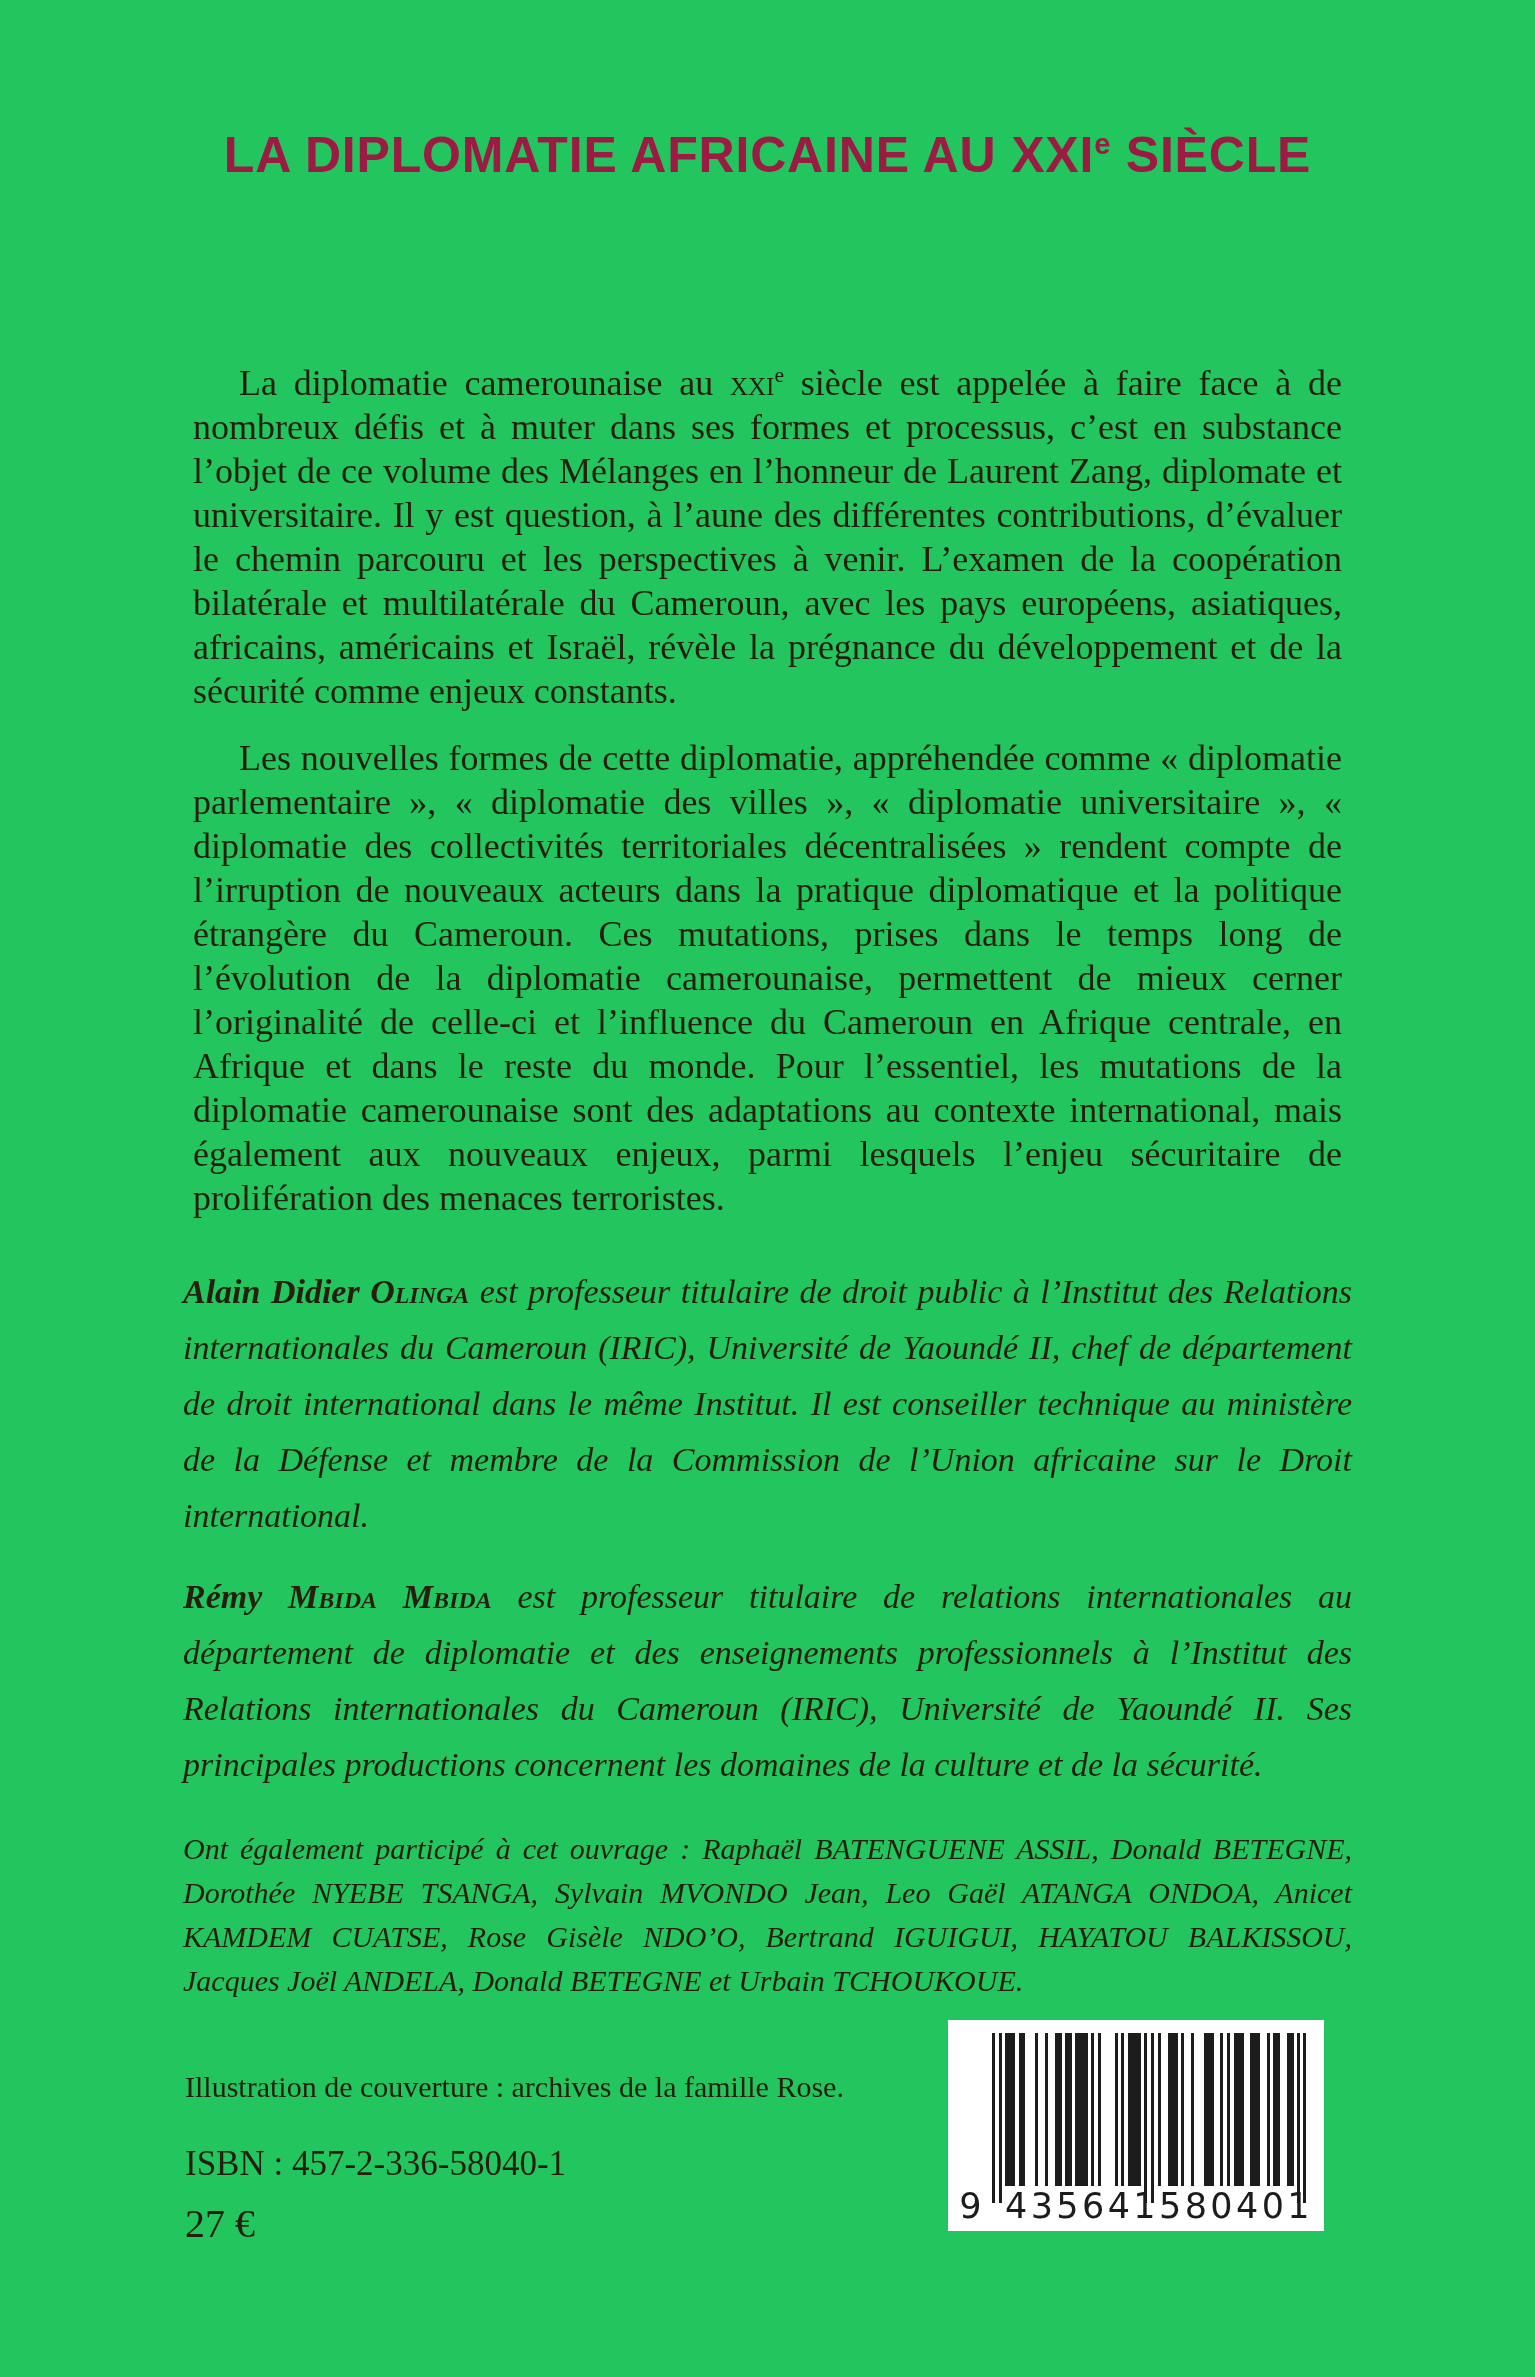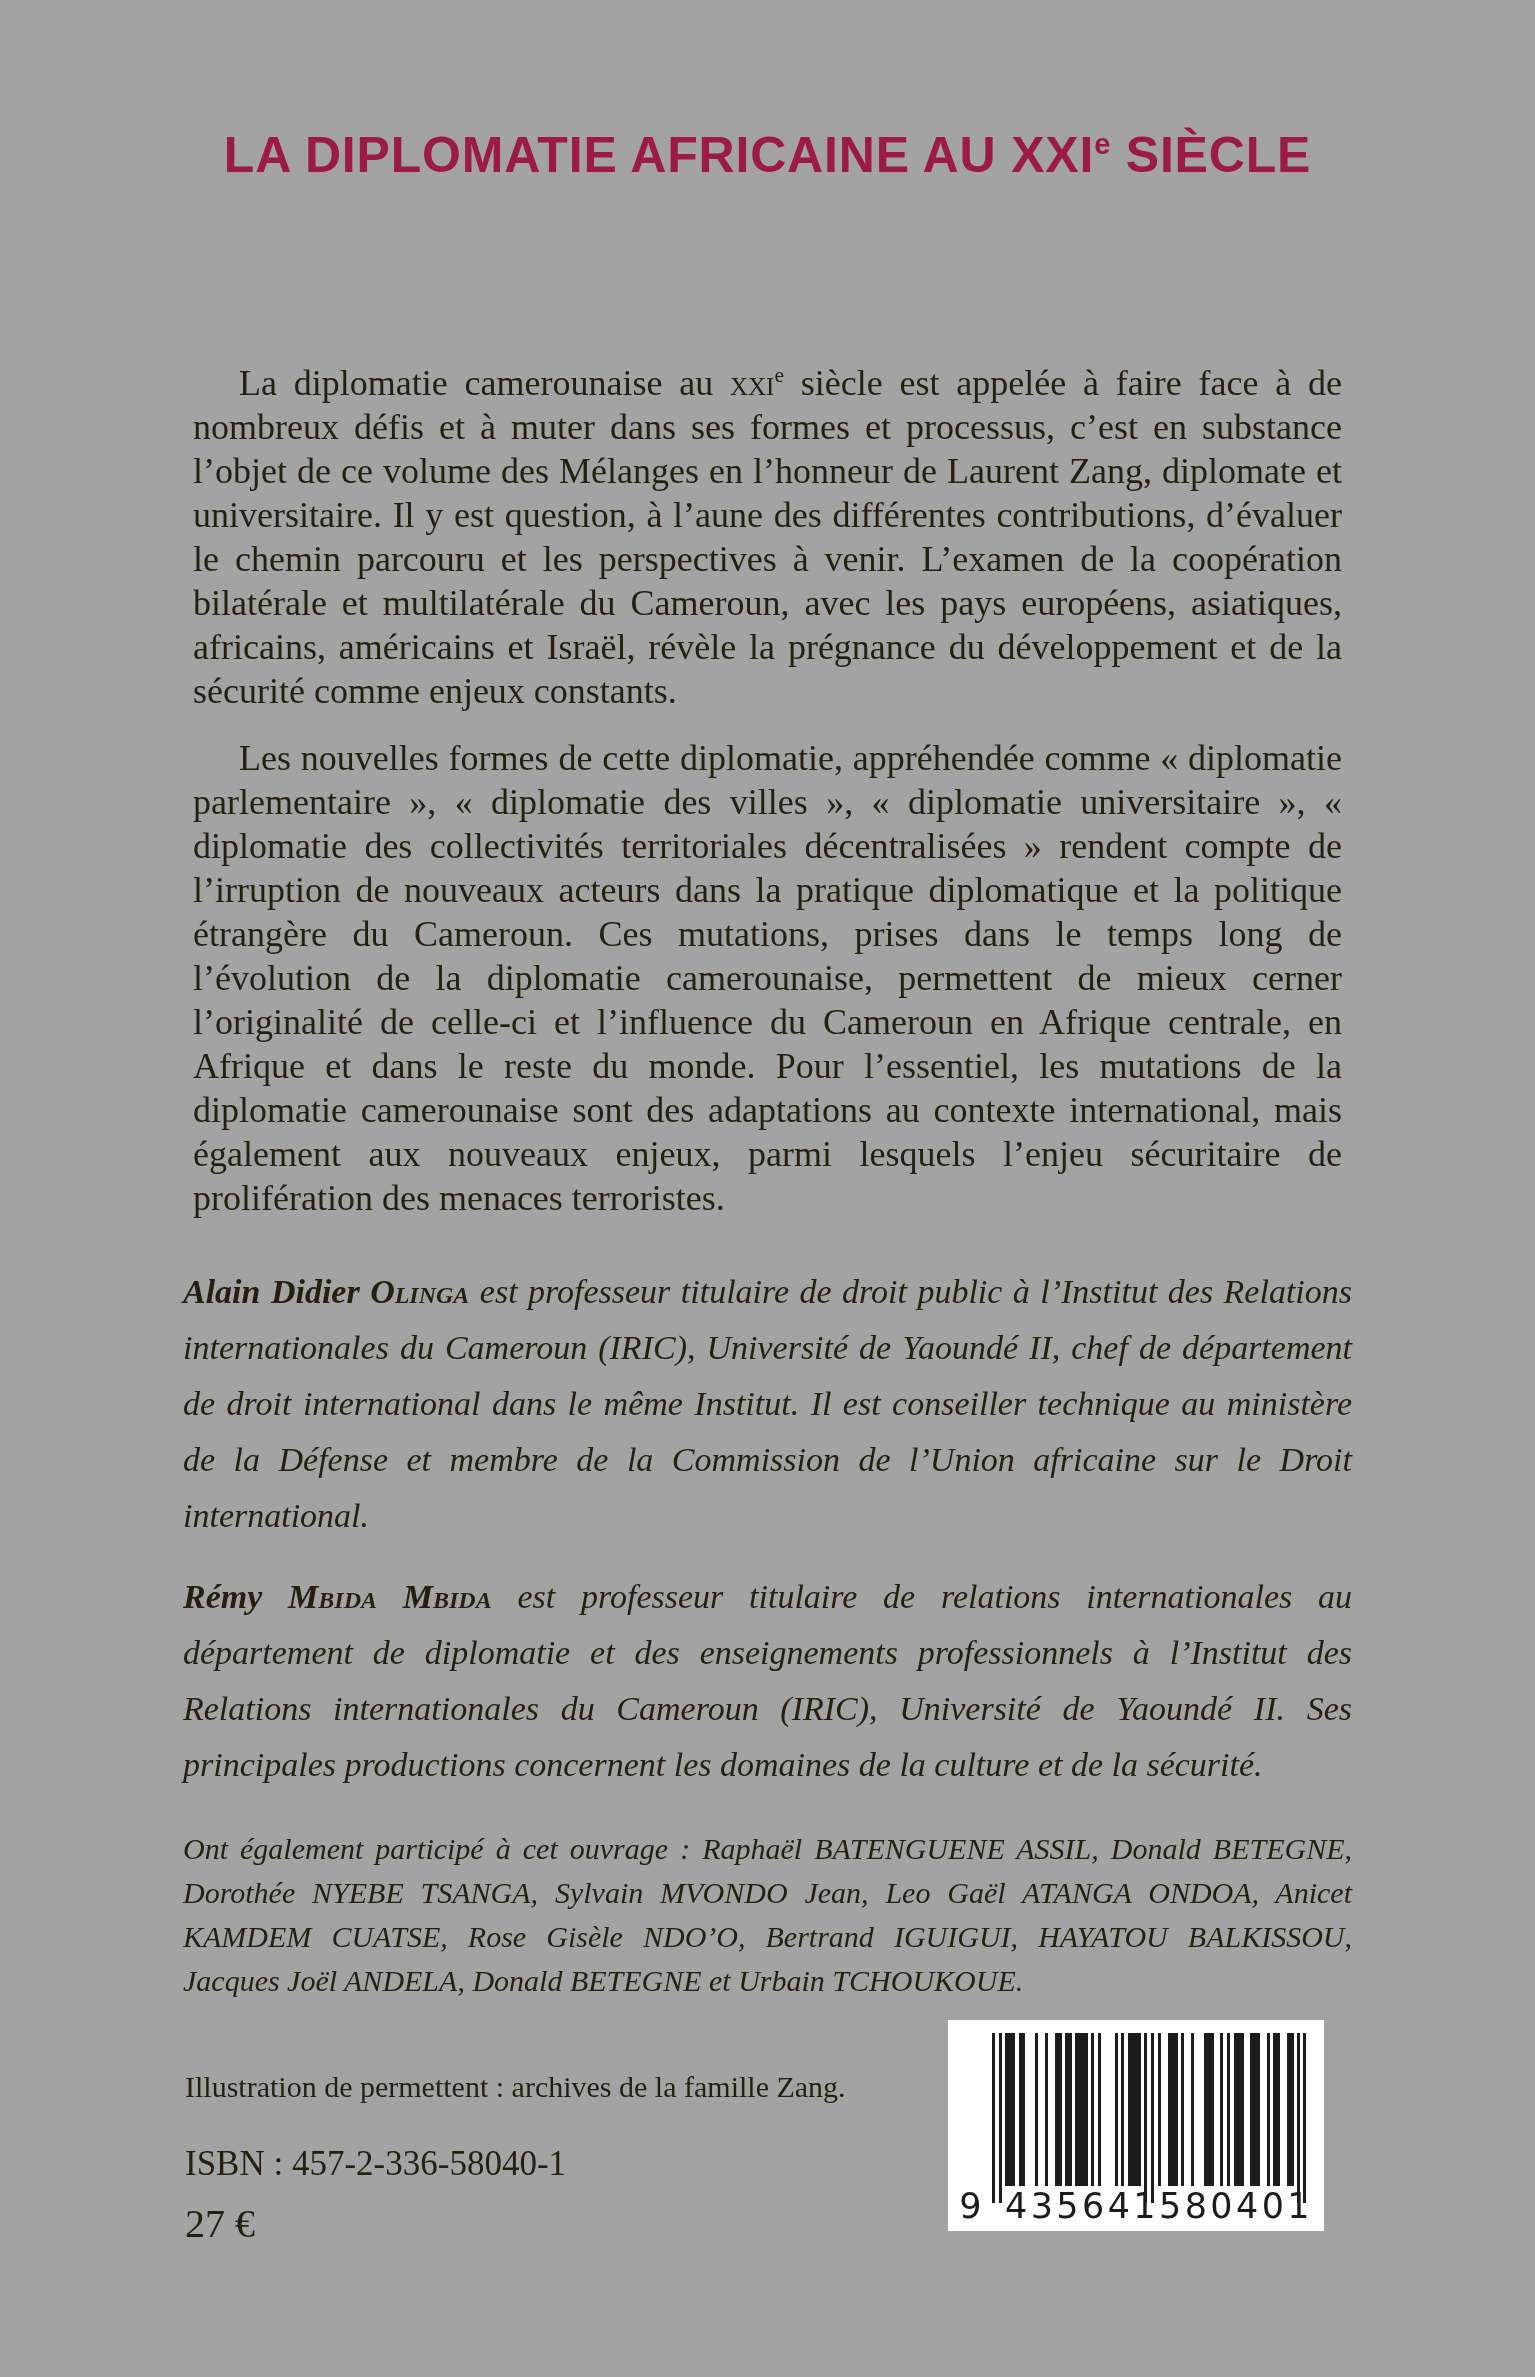--- a/index.html
+++ b/index.html
@@ -99,39 +99,39 @@
     text-align:center;
     bottom:5px;
   }
   .bc-first{left:5px;width:35px;}
   .bc-g1{left:57px;width:136px;letter-spacing:3.4px;}
   .bc-g2{left:211px;width:136px;letter-spacing:3.4px;}
 </style>
 </head>
 <body>
 
-<div class="page" style="background: #a3a3a3; color: rgb(38, 31, 16);">
+<div class="page" style="background: #22c55e; color: rgb(38, 31, 16);">
 
   <div class="title" style="color: rgb(156, 27, 68);"><span>LA DIPLOMATIE AFRICAINE AU XXI</span><sup>e</sup><span> SIÈCLE</span></div>
 
 
   <div class="text-col">
     <div class="synopsis">
       <p><span>La diplomatie camerounaise au </span><span class="sc">xxi</span><sup class="body-sup">e</sup><span> siècle est appelée à faire face à de nombreux défis et à muter dans ses formes et processus, c’est en substance l’objet de ce volume des Mélanges en l’honneur de Laurent Zang, diplomate et universitaire. Il y est question, à l’aune des différentes contributions, d’évaluer le chemin parcouru et les perspectives à venir. L’examen de la coopération bilatérale et multilatérale du Cameroun, avec les pays européens, asiatiques, africains, américains et Israël, révèle la prégnance du développement et de la sécurité comme enjeux constants.</span></p>
       <p>Les nouvelles formes de cette diplomatie, appréhendée comme « diplomatie parlementaire », « diplomatie des villes », « diplomatie universitaire », « diplomatie des collectivités territoriales décentralisées » rendent compte de l’irruption de nouveaux acteurs dans la pratique diplomatique et la politique étrangère du Cameroun. Ces mutations, prises dans le temps long de l’évolution de la diplomatie camerounaise, permettent de mieux cerner l’originalité de celle-ci et l’influence du Cameroun en Afrique centrale, en Afrique et dans le reste du monde. Pour l’essentiel, les mutations de la diplomatie camerounaise sont des adaptations au contexte international, mais également aux nouveaux enjeux, parmi lesquels l’enjeu sécuritaire de prolifération des menaces terroristes.</p>
     </div>
 
     <p class="bio"><span class="bio-name">Alain Didier </span><span class="bio-name sc">Olinga</span><span> est professeur titulaire de droit public à l’Institut des Relations internationales du Cameroun (IRIC), Université de Yaoundé II, chef de département de droit international dans le même Institut. Il est conseiller technique au ministère de la Défense et membre de la Commission de l’Union africaine sur le Droit international.</span></p>
 
     <p class="bio"><span class="bio-name">Rémy </span><span class="bio-name sc">Mbida Mbida</span><span> est professeur titulaire de relations internationales au département de diplomatie et des enseignements professionnels à l’Institut des Relations internationales du Cameroun (IRIC), Université de Yaoundé II. Ses principales productions concernent les domaines de la culture et de la sécurité.</span></p>
 
     <p class="contributors">Ont également participé à cet ouvrage : Raphaël BATENGUENE ASSIL, Donald BETEGNE, Dorothée NYEBE TSANGA, Sylvain MVONDO Jean, Leo Gaël ATANGA ONDOA, Anicet KAMDEM CUATSE, Rose Gisèle NDO’O, Bertrand IGUIGUI, HAYATOU BALKISSOU, Jacques Joël ANDELA, Donald BETEGNE et Urbain TCHOUKOUE.</p>
   </div>
 
-  <div class="credit">Illustration de permettent : archives de la famille Zang.</div>
+  <div class="credit">Illustration de couverture : archives de la famille Rose.</div>
   <div class="isbn">ISBN : 457-2-336-58040-1</div>
   <div class="price">27 €</div>
 
   <div class="barcode-box" style="background: rgb(255, 255, 255);">
     <div class="barcode-bars">
         <div class="bar guard" style="left: 0px; width: 3.3px; background: rgb(28, 28, 28);"></div>
         <div class="bar guard" style="left: 6.6px; width: 3.3px; background: rgb(28, 28, 28);"></div>
         <div class="bar" style="left: 13.2px; width: 10px; background: rgb(28, 28, 28);"></div>
         <div class="bar" style="left: 26.5px; width: 6.6px; background: rgb(28, 28, 28);"></div>
         <div class="bar" style="left: 43px; width: 3.3px; background: rgb(28, 28, 28);"></div>

